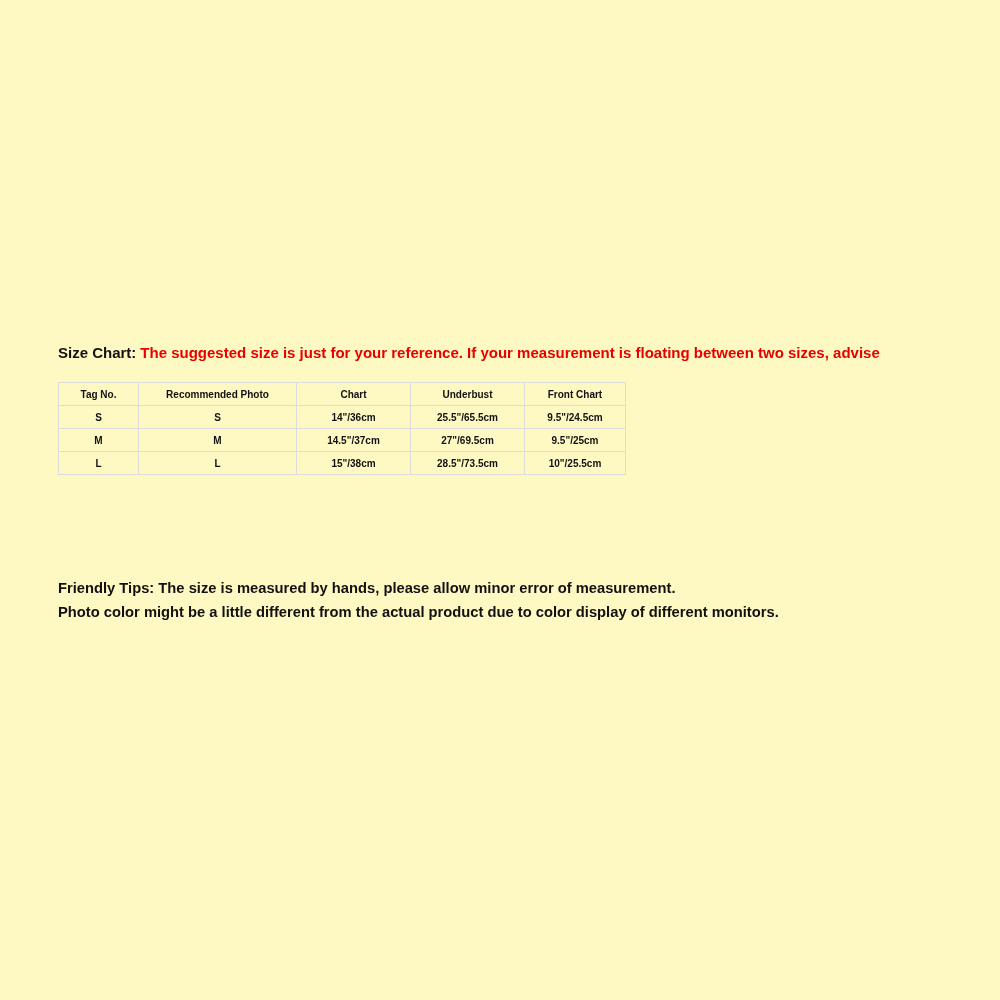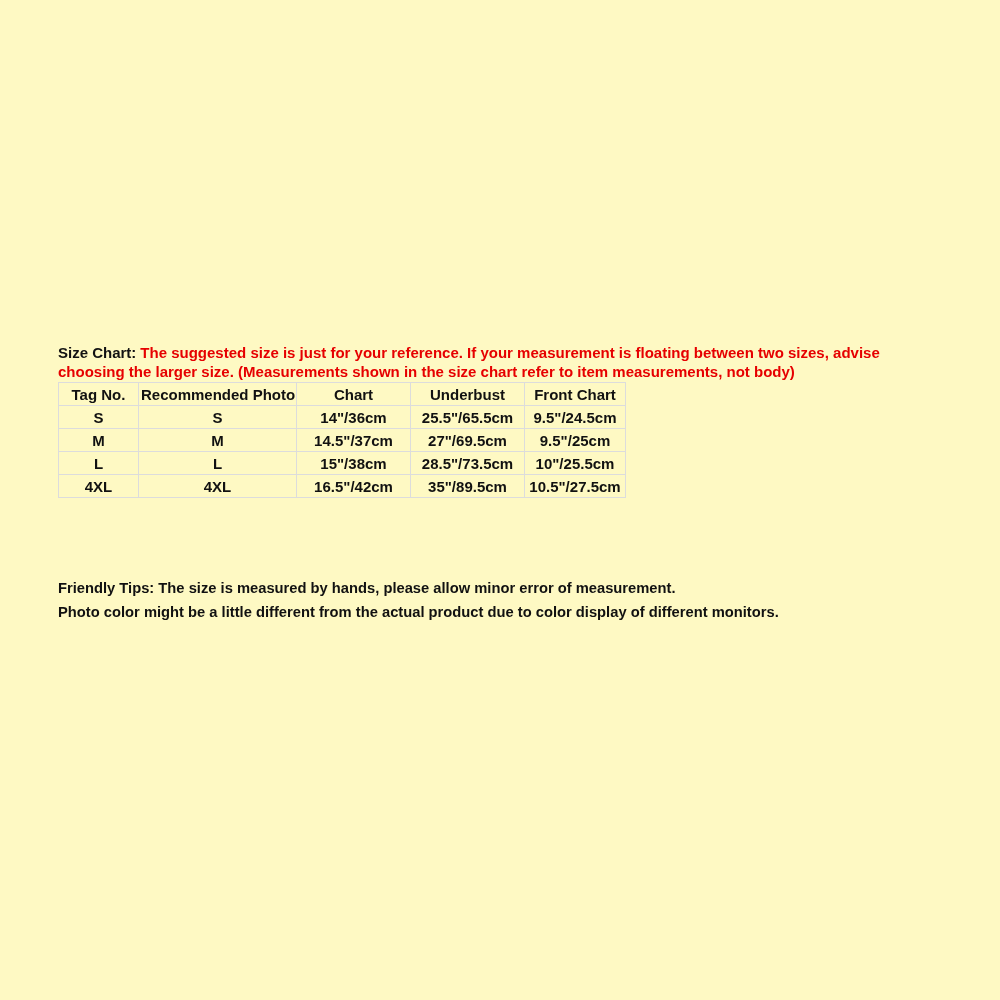--- a/index.html
+++ b/index.html
@@ -25,21 +25,21 @@
   .notice-line { display: block; white-space: nowrap; }
   .notice-prefix { color: #111111; margin-right: 4px; }
   .notice-red { color: #e60000; }
   table.size-chart {
     position: absolute;
     left: 58px;
     top: 382px;
     border-collapse: collapse;
     table-layout: fixed;
     width: 567px;
-    font-size: 15px;
+    font-size: 10px;
     font-weight: bold;
     color: #111111;
   }
   table.size-chart th,
   table.size-chart td {
     border: 1px solid #dcdcdc;
     height: 23px;
     text-align: center;
     vertical-align: middle;
     padding: 0 2px;
@@ -65,21 +65,20 @@
   .tips-line.l1 { top: 579px; }
   .tips-line.l2 { top: 603px; }
 </style>
 </head>
 <body>
 
 <div class="canvas">
 
   <div class="notice">
     <span class="notice-line"><span class="notice-prefix">Size Chart:</span><span class="notice-red">The suggested size is just for your reference. If your measurement is floating between two sizes, advise</span></span>
-    <span class="notice-line notice-red">choosing the larger size. (Measurements shown in the size chart refer to item measurements, not body)</span>
   </div>
 
   <table class="size-chart">
     <colgroup>
       <col class="c1">
         <col class="c2">
         <col class="c3">
         <col class="c4">
         <col class="c5">
     </colgroup>
@@ -107,26 +106,19 @@
         <td>27"/69.5cm</td>
         <td>9.5"/25cm</td>
       </tr>
       <tr>
         <td>L</td>
         <td>L</td>
         <td>15"/38cm</td>
         <td>28.5"/73.5cm</td>
         <td>10"/25.5cm</td>
       </tr>
-      <tr>
-        <td>4XL</td>
-        <td>4XL</td>
-        <td>16.5"/42cm</td>
-        <td>35"/89.5cm</td>
-        <td>10.5"/27.5cm</td>
-      </tr>
     </tbody>
   </table>
 
   <div class="tips-line l1">Friendly Tips: The size is measured by hands, please allow minor error of measurement.</div>
   <div class="tips-line l2">Photo color might be a little different from the actual product due to color display of different monitors.</div>
 
 </div>
 
 </body></html>

